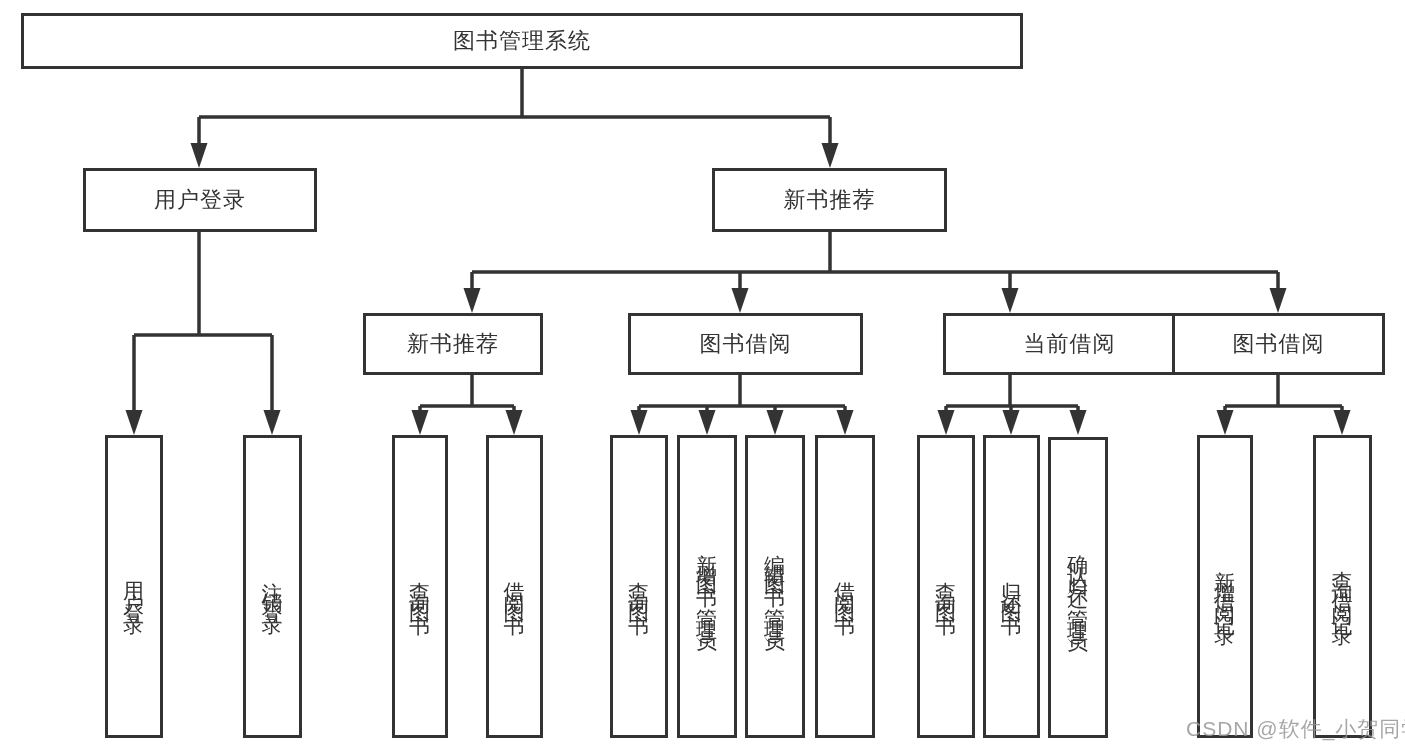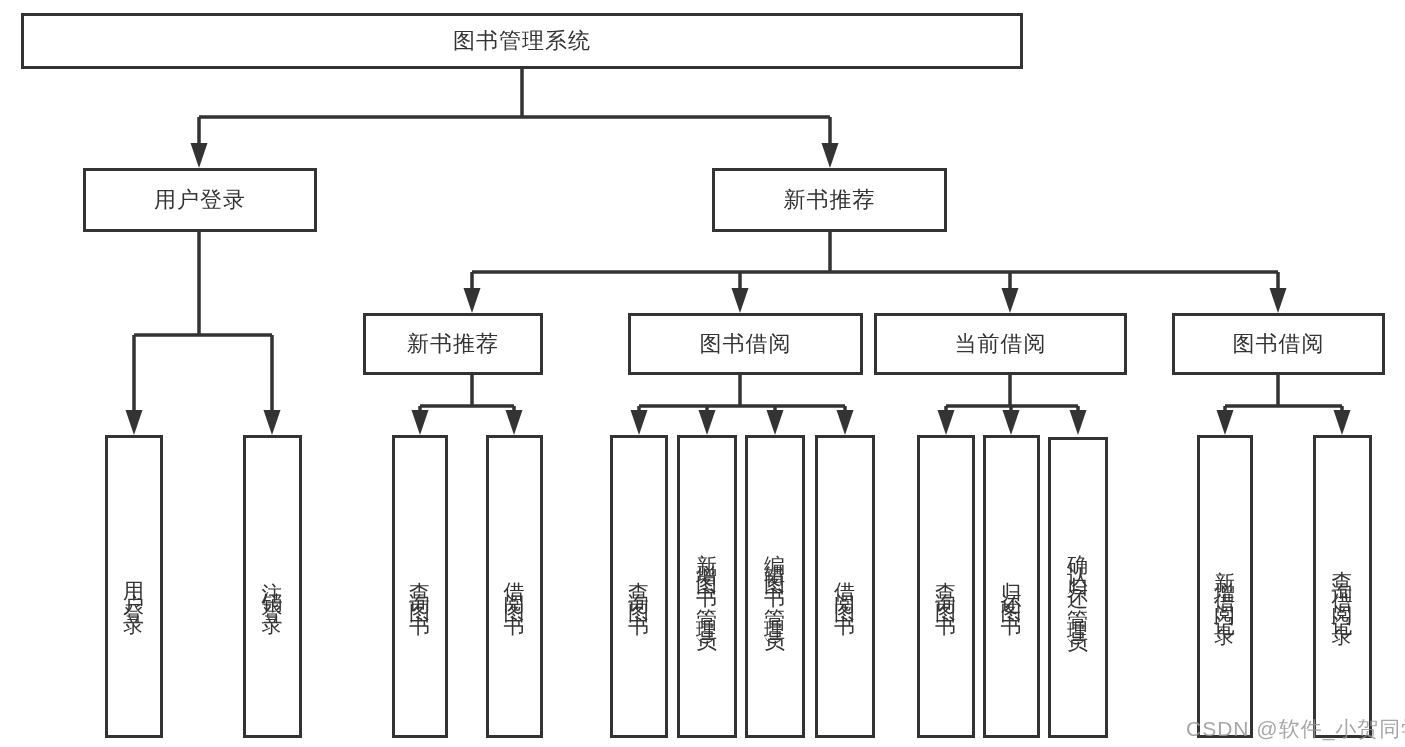--- a/index.html
+++ b/index.html
@@ -120,21 +120,21 @@
   <div class="node" style="left:712px;top:168px;width:235px;height:64px">
     <span class="hlabel">新书推荐</span>
   </div>
 
   <div class="node" style="left:363px;top:313px;width:180px;height:62px">
     <span class="hlabel">新书推荐</span>
   </div>
   <div class="node" style="left:628px;top:313px;width:235px;height:62px">
     <span class="hlabel">图书借阅</span>
   </div>
-  <div class="node" style="left:874px;top:313px;width:253px;height:62px">
+  <div class="node" style="left:943px;top:313px;width:253px;height:62px">
     <span class="hlabel">当前借阅</span>
   </div>
   <div class="node" style="left:1172px;top:313px;width:213px;height:62px">
     <span class="hlabel">图书借阅</span>
   </div>
 
   <div class="node vnode" style="left:105px;top:435px;width:58px;height:303px">
     <span class="vtext">用户登录</span>
   </div>
   <div class="node vnode" style="left:243px;top:435px;width:59px;height:303px">

